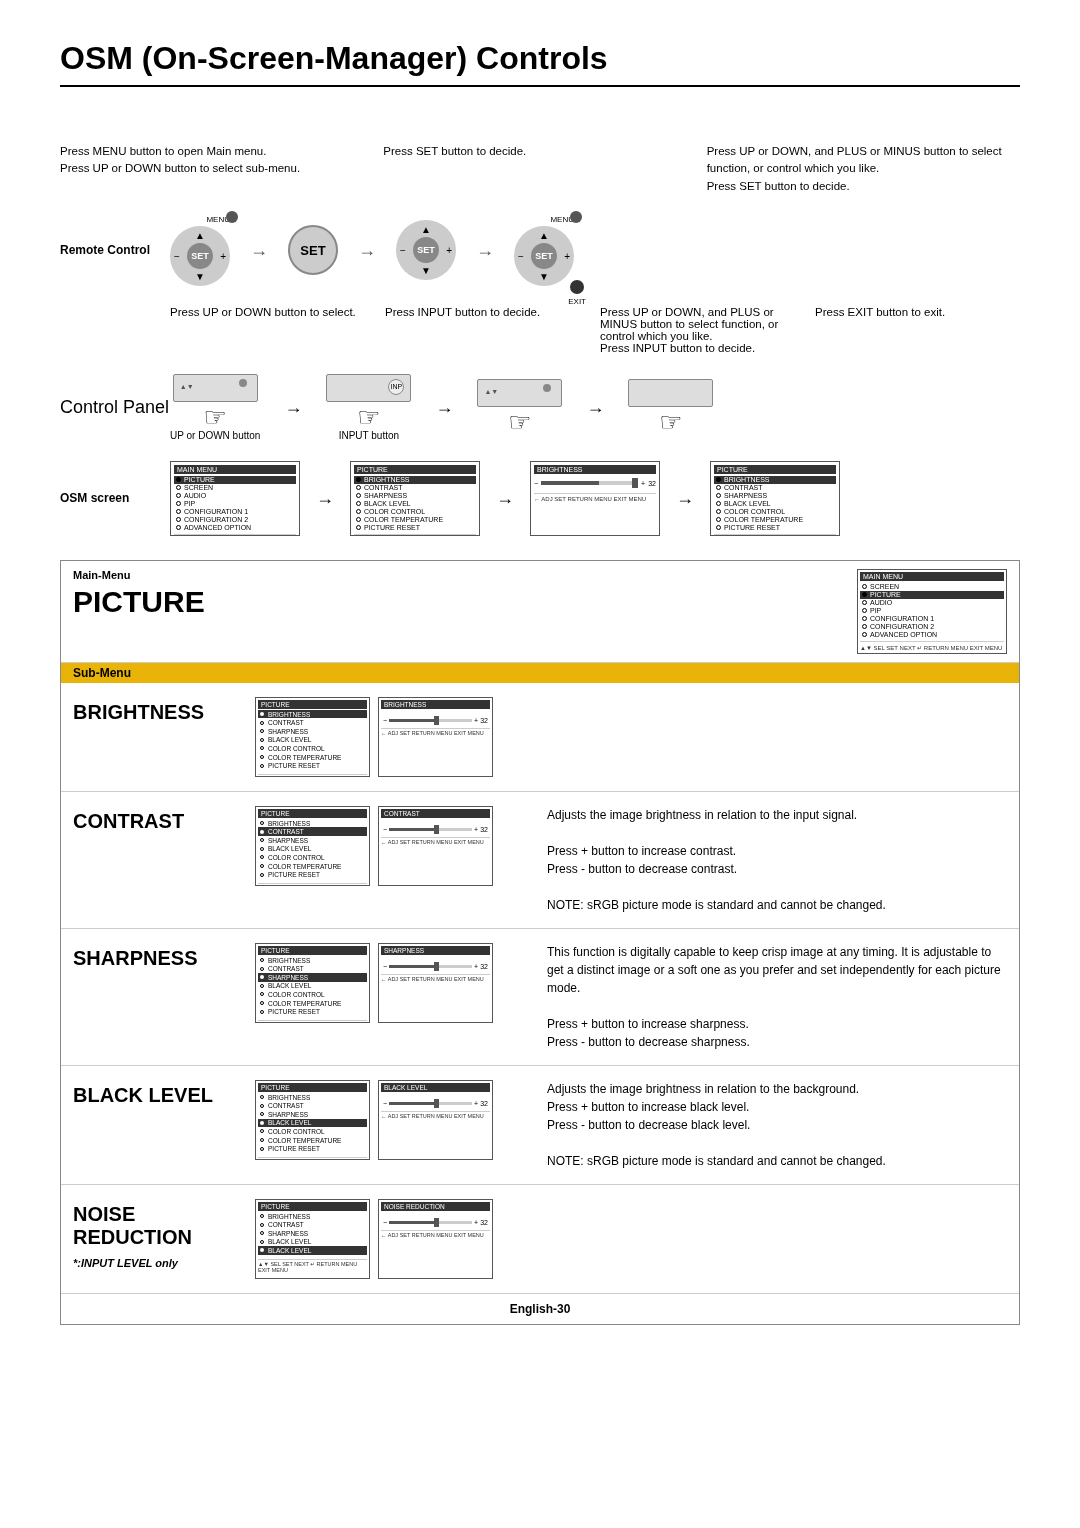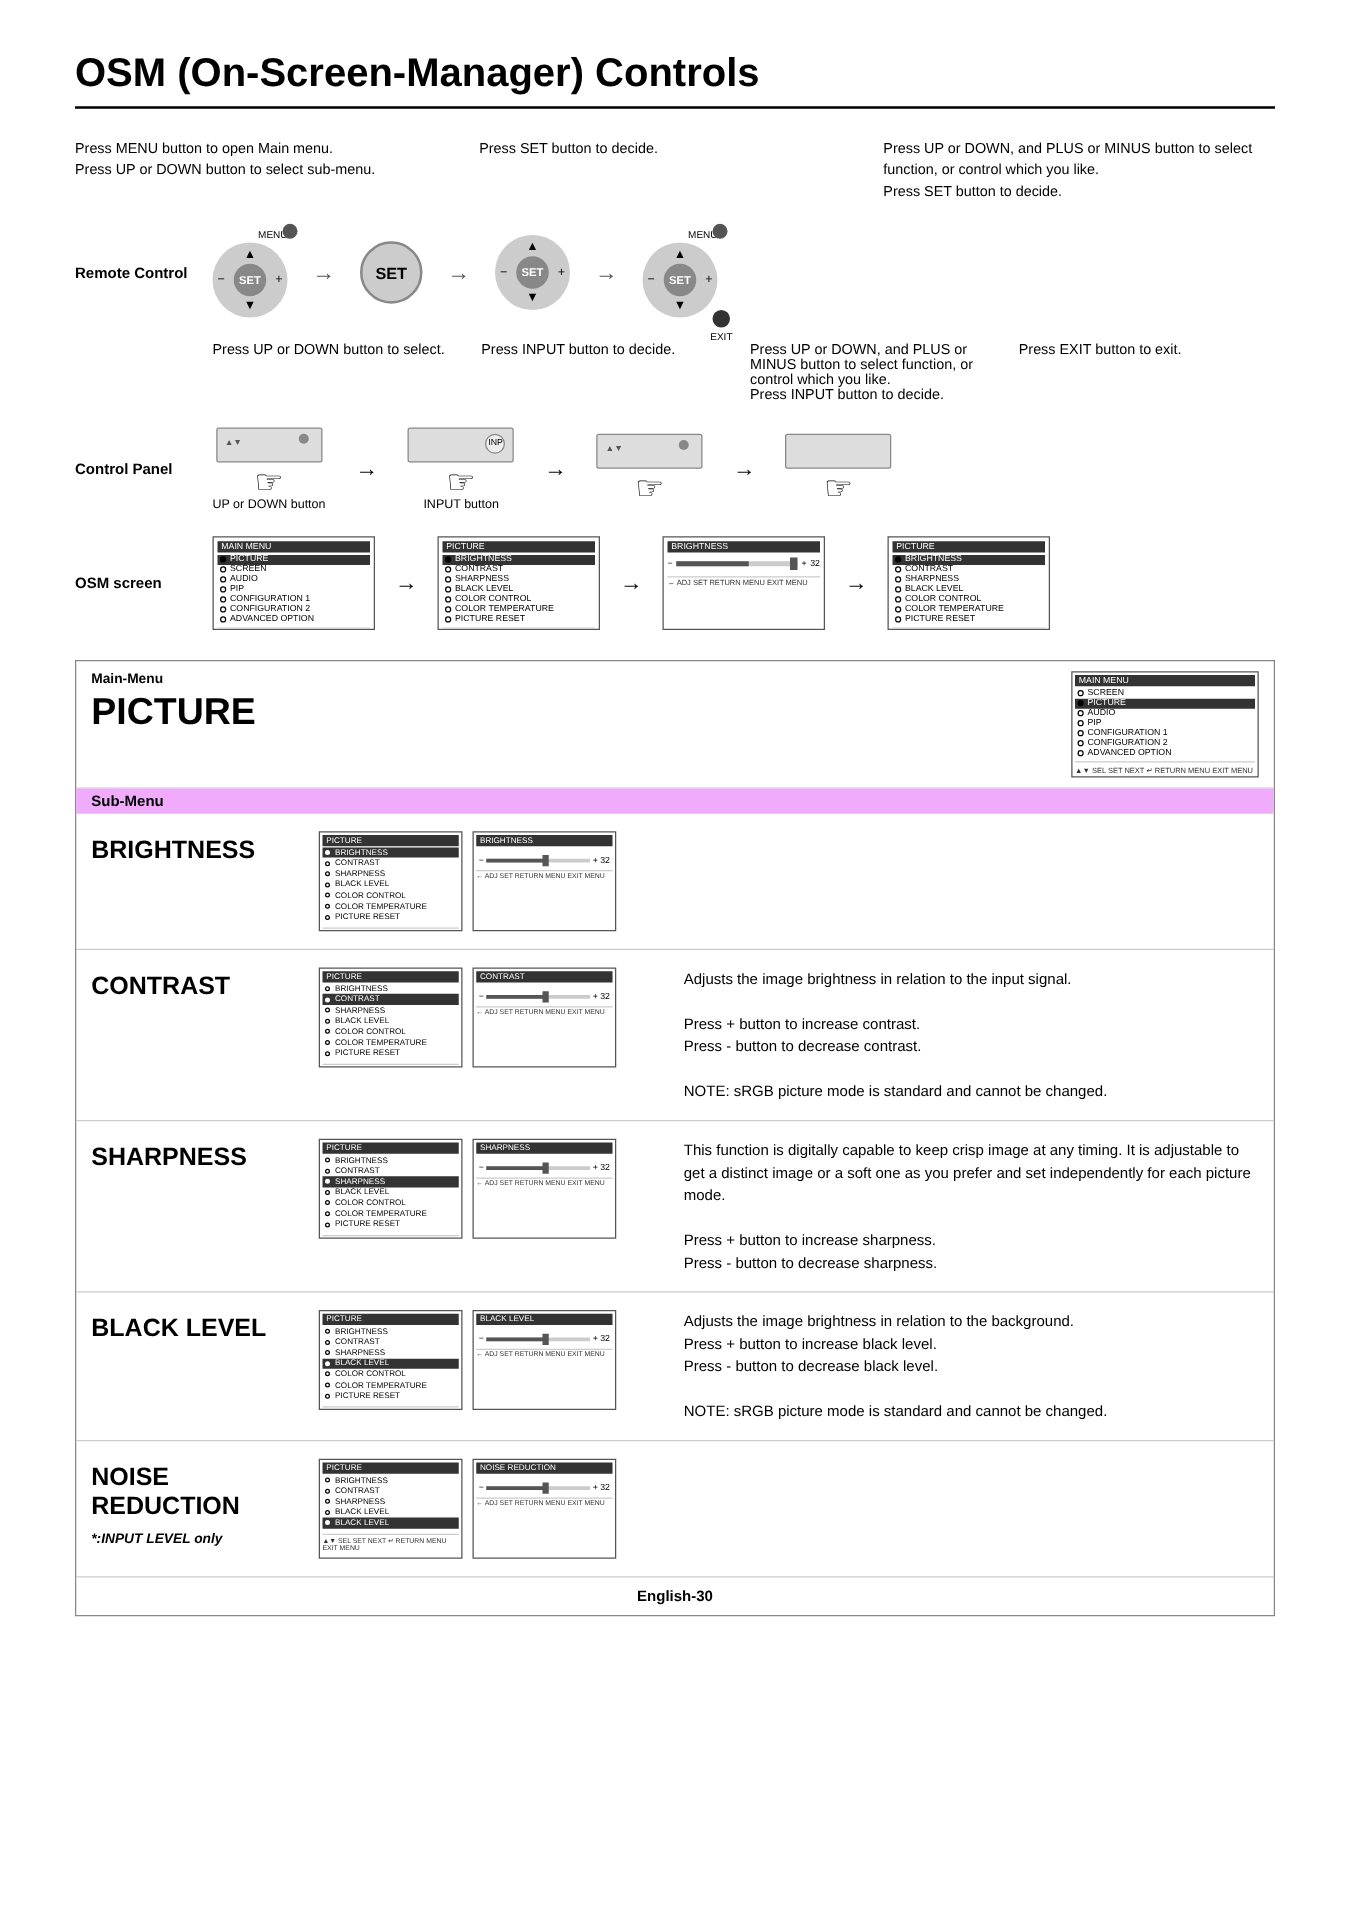--- a/index.html
+++ b/index.html
@@ -84,22 +84,22 @@
       font-weight: bold;
       font-size: 13px;
     }
     
     .ctrl-panel-row {
       display: flex;
       align-items: center;
       margin-bottom: 20px;
     }
     .ctrl-panel-label {
-      font-weight: bold;
-      font-size: 12px;
+      font-weight: normal;
+      font-size: 18px;
       width: 110px;
       flex-shrink: 0;
     }
     .ctrl-panel-images {
       display: flex;
       align-items: center;
       gap: 24px;
       flex: 1;
     }
     
@@ -209,21 +209,21 @@
       font-size: 11px;
       font-weight: bold;
       margin-bottom: 4px;
     }
     .picture-title {
       font-size: 30px;
       font-weight: bold;
       margin: 4px 0;
     }
     .sub-menu-bar {
-      background: #f0abfc;
+      background: #eab308;
       padding: 3px 12px;
       font-weight: bold;
       font-size: 12px;
     }
     
     .feature-row {
       display: flex;
       border-bottom: 1px solid #ccc;
       padding: 14px 12px;
       align-items: flex-start;
@@ -337,20 +337,21 @@
       height: 85px;
       border: 1px solid #555;
       font-size: 6.5px;
       padding: 2px;
       background: #fff;
       overflow: hidden;
     }
     .instr-text {
       font-size: 11.5px;
       line-height: 1.5;
+      margin-top: 32px;
     }
     
     .footnote {
       font-size: 11px;
       font-style: italic;
       padding: 4px 0;
     }
   </style>
 </head>
 <body>

